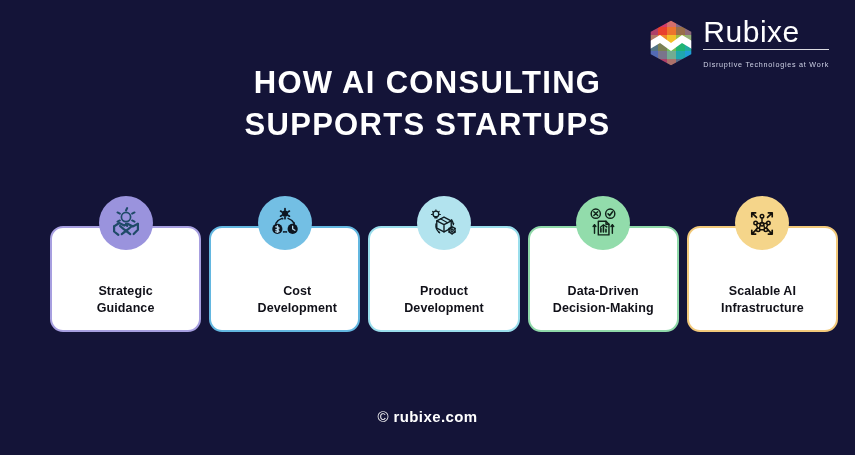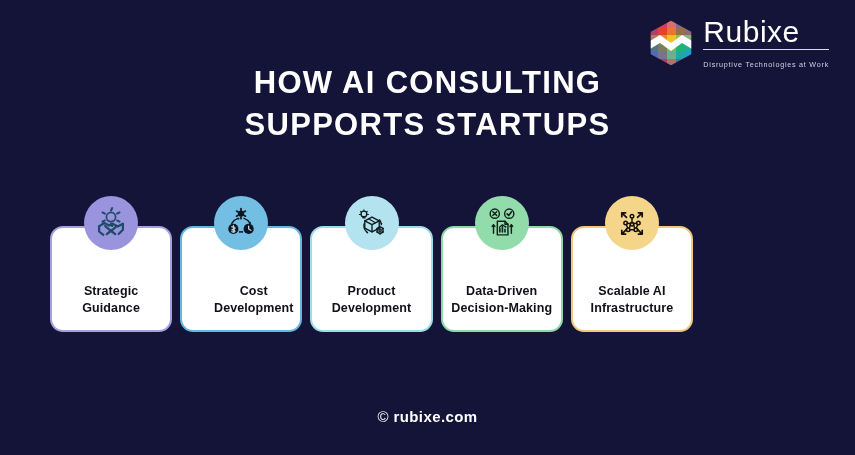--- a/index.html
+++ b/index.html
@@ -35,21 +35,21 @@
     position:absolute;left:0;right:0;top:62px;
     text-align:center;color:#ffffff;
     font-size:31px;font-weight:bold;
     letter-spacing:1.3px;line-height:42px;
   }
   .title span{display:block;}
 
   
   .cards{
     position:absolute;left:50px;top:196px;
-    width:643px;height:136px;
+    width:788px;height:136px;
     display:flex;gap:8px;align-items:flex-start;
   }
   .card-wrap{
     position:relative;
     flex:1 1 0;
     height:136px;
   }
   .card{
     position:absolute;left:0;right:0;bottom:0;
     height:106px;

